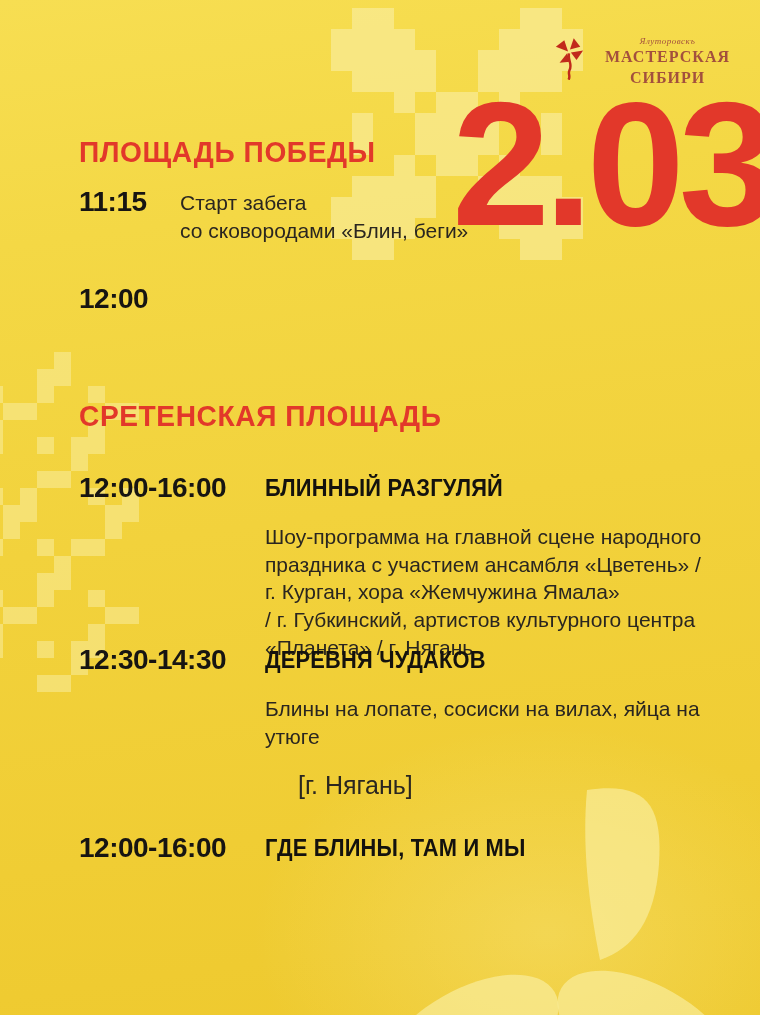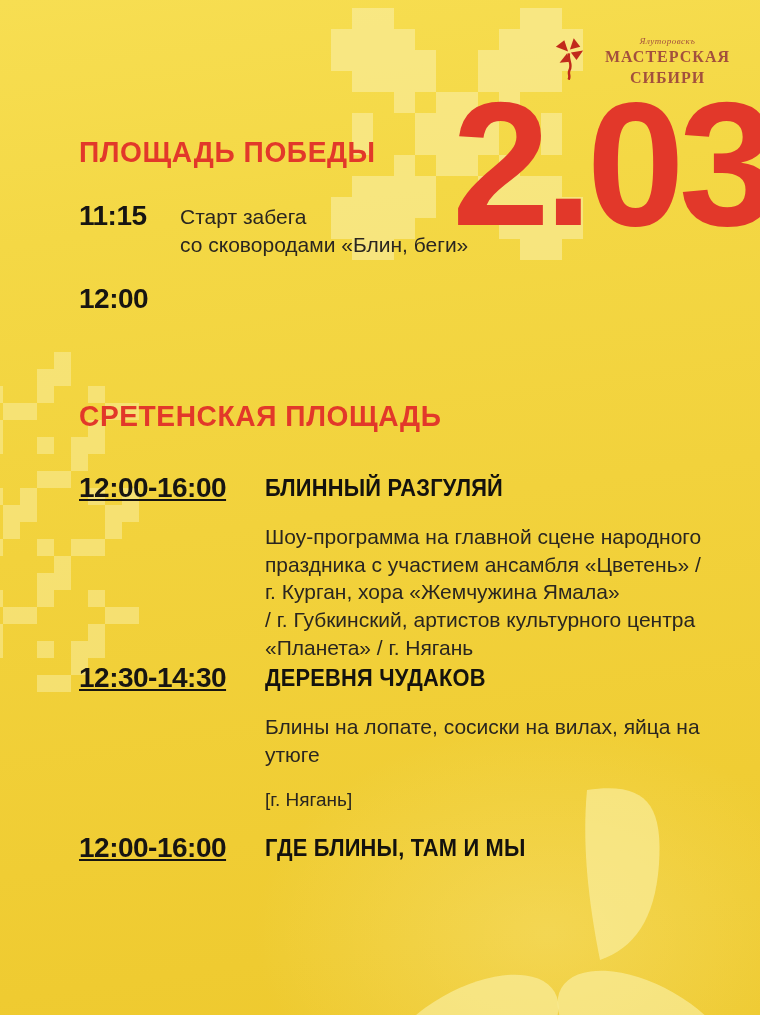--- a/index.html
+++ b/index.html
@@ -31,37 +31,37 @@
   
   .sec-title{
     position:absolute;left:79px;margin:0;z-index:2;
     font-size:29px;font-weight:bold;letter-spacing:.6px;color:#e2382a;
     transform:scaleX(.97);transform-origin:left top;white-space:pre;
   }
   .sec-pos-1{top:136px;}
   .sec-pos-2{top:400px;}
   
   .ev{position:absolute;left:79px;display:flex;align-items:flex-start;z-index:2;}
-  .ev-pos-1{top:200px;justify-content:flex-end;}
+  .ev-pos-1{top:186px;justify-content:flex-end;}
   .ev-pos-2{top:283px;align-items:flex-end;}
   .ev-pos-3{top:472px;}
-  .ev-pos-4{top:662px;justify-content:center;}
+  .ev-pos-4{top:644px;justify-content:center;}
   .ev-pos-5{top:832px;}
   .s1 .ev-time{width:101px;}
-  .s2 .ev-time{width:186px;text-decoration:underline;}
+  .s2 .ev-time{width:186px;}
   .ev-time{font-size:28px;font-weight:bold;letter-spacing:-.5px;color:#171512;flex:0 0 auto;white-space:pre;}
   .ev-body{flex:0 0 auto;}
   .ev-title{
     font-size:23px;font-weight:bold;letter-spacing:.2px;color:#14120e;
     transform:scaleX(.95);transform-origin:left top;
     margin-top:3px;white-space:pre;
   }
   .ev-desc{font-size:21px;line-height:1.32;color:#2a2620;white-space:pre;margin-top:3px;}
   .s2 .ev-desc{margin-top:21px;}
-  .ev-note{font-size:19px;color:#2a2620;margin-top:21px;white-space:pre;}
+  .ev-note{font-size:25px;color:#2a2620;margin-top:21px;white-space:pre;margin-left:33px;}
   .ev-title:empty,.ev-desc:empty,.ev-note:empty{display:none;}
 </style>
 </head>
 <body>
 
 <div class="poster">
 
   <svg class="bg-ornaments" width="760" height="1015" viewBox="0 0 760 1015" aria-hidden="true">
     <g id="orn-snowflake" fill="#FAF0A8" fill-opacity="0.58">
         <rect x="352" y="8" width="21" height="21"></rect>

